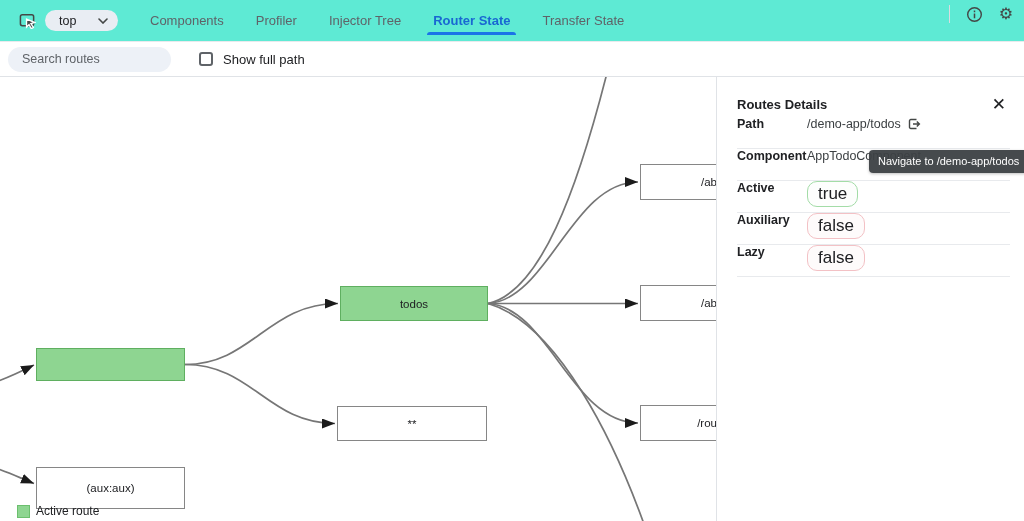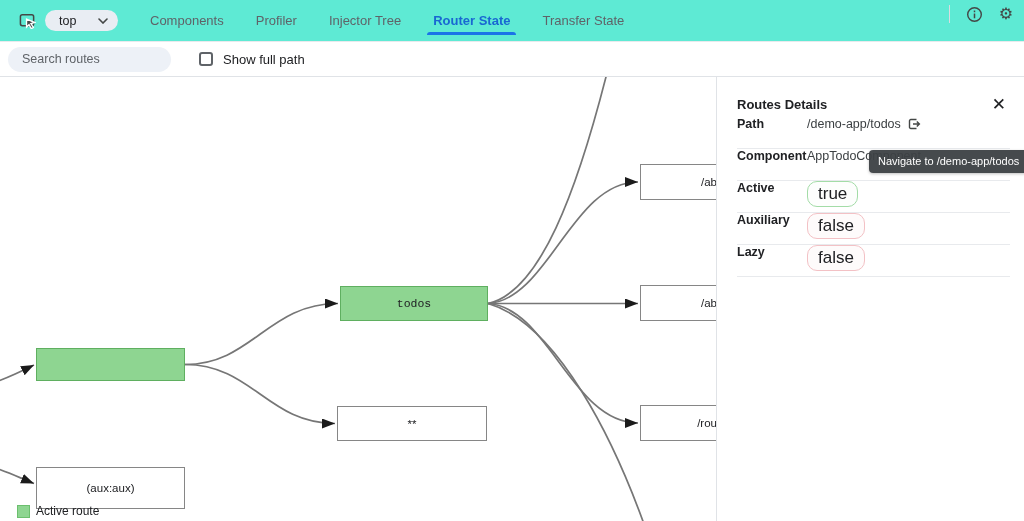--- a/index.html
+++ b/index.html
@@ -119,21 +119,21 @@
       <path d="M185,287.5 C252,287.5 268,346.5 335,346.5" marker-end="url(#arrow)"></path>
       <path d="M488,226.5 C540,215 577,115 608,-8"></path>
       <path d="M488,226.5 C548,223 572,105 638,105" marker-end="url(#arrow)"></path>
       <path d="M488,226.5 L638,226.5" marker-end="url(#arrow)"></path>
       <path d="M488,226.5 C548,230 572,346 638,346" marker-end="url(#arrow)"></path>
       <path d="M488,226.5 C556,246 615,360 652,470"></path>
     </g>
   </svg>
 
   <div class="node green" style="left:36px; top:271px; width:149px; height:33px;"></div>
-  <div class="node green" style="left:340px; top:209px; width:148px; height:35px;font-family:Liberation Mono, monospace;">todos</div>
+  <div class="node green" style="left:340px; top:209px; width:148px; height:35px;">todos</div>
   <div class="node" style="left:337px; top:329px; width:150px; height:35px;">**</div>
   <div class="node" style="left:36px; top:390px; width:149px; height:42px;">(aux:aux)</div>
   <div class="node right-clip" style="left:640px; top:87px; width:150px; height:36px;">/ab</div>
   <div class="node right-clip" style="left:640px; top:208px; width:150px; height:36px;">/ab</div>
   <div class="node right-clip" style="left:640px; top:328px; width:150px; height:36px;">/rou</div>
   <div class="node right-clip" style="left:652px; top:450px; width:150px; height:36px;"></div>
 
   <div class="legend">
     <div class="legend-sq"></div>
     <span class="legend-label">Active route</span>

